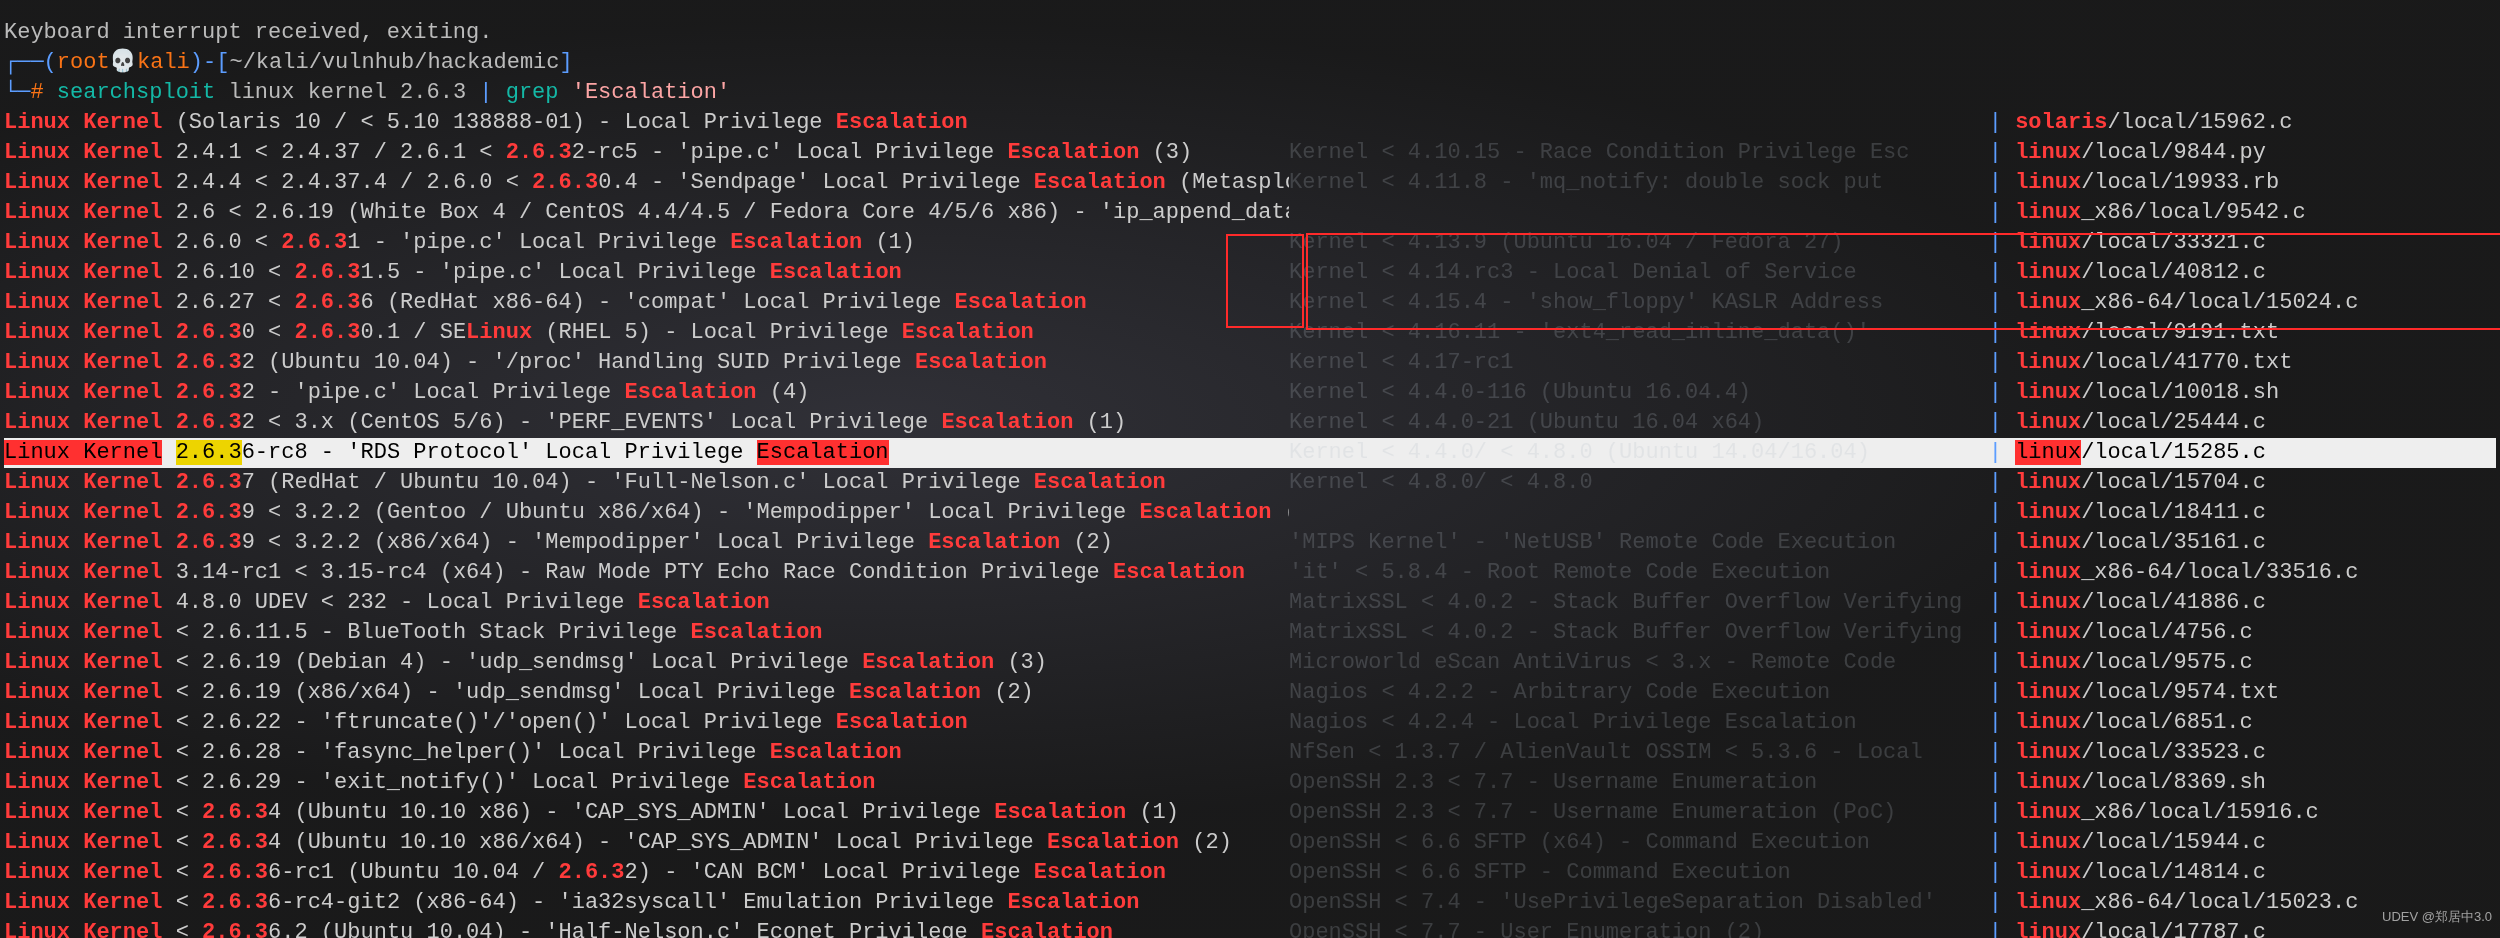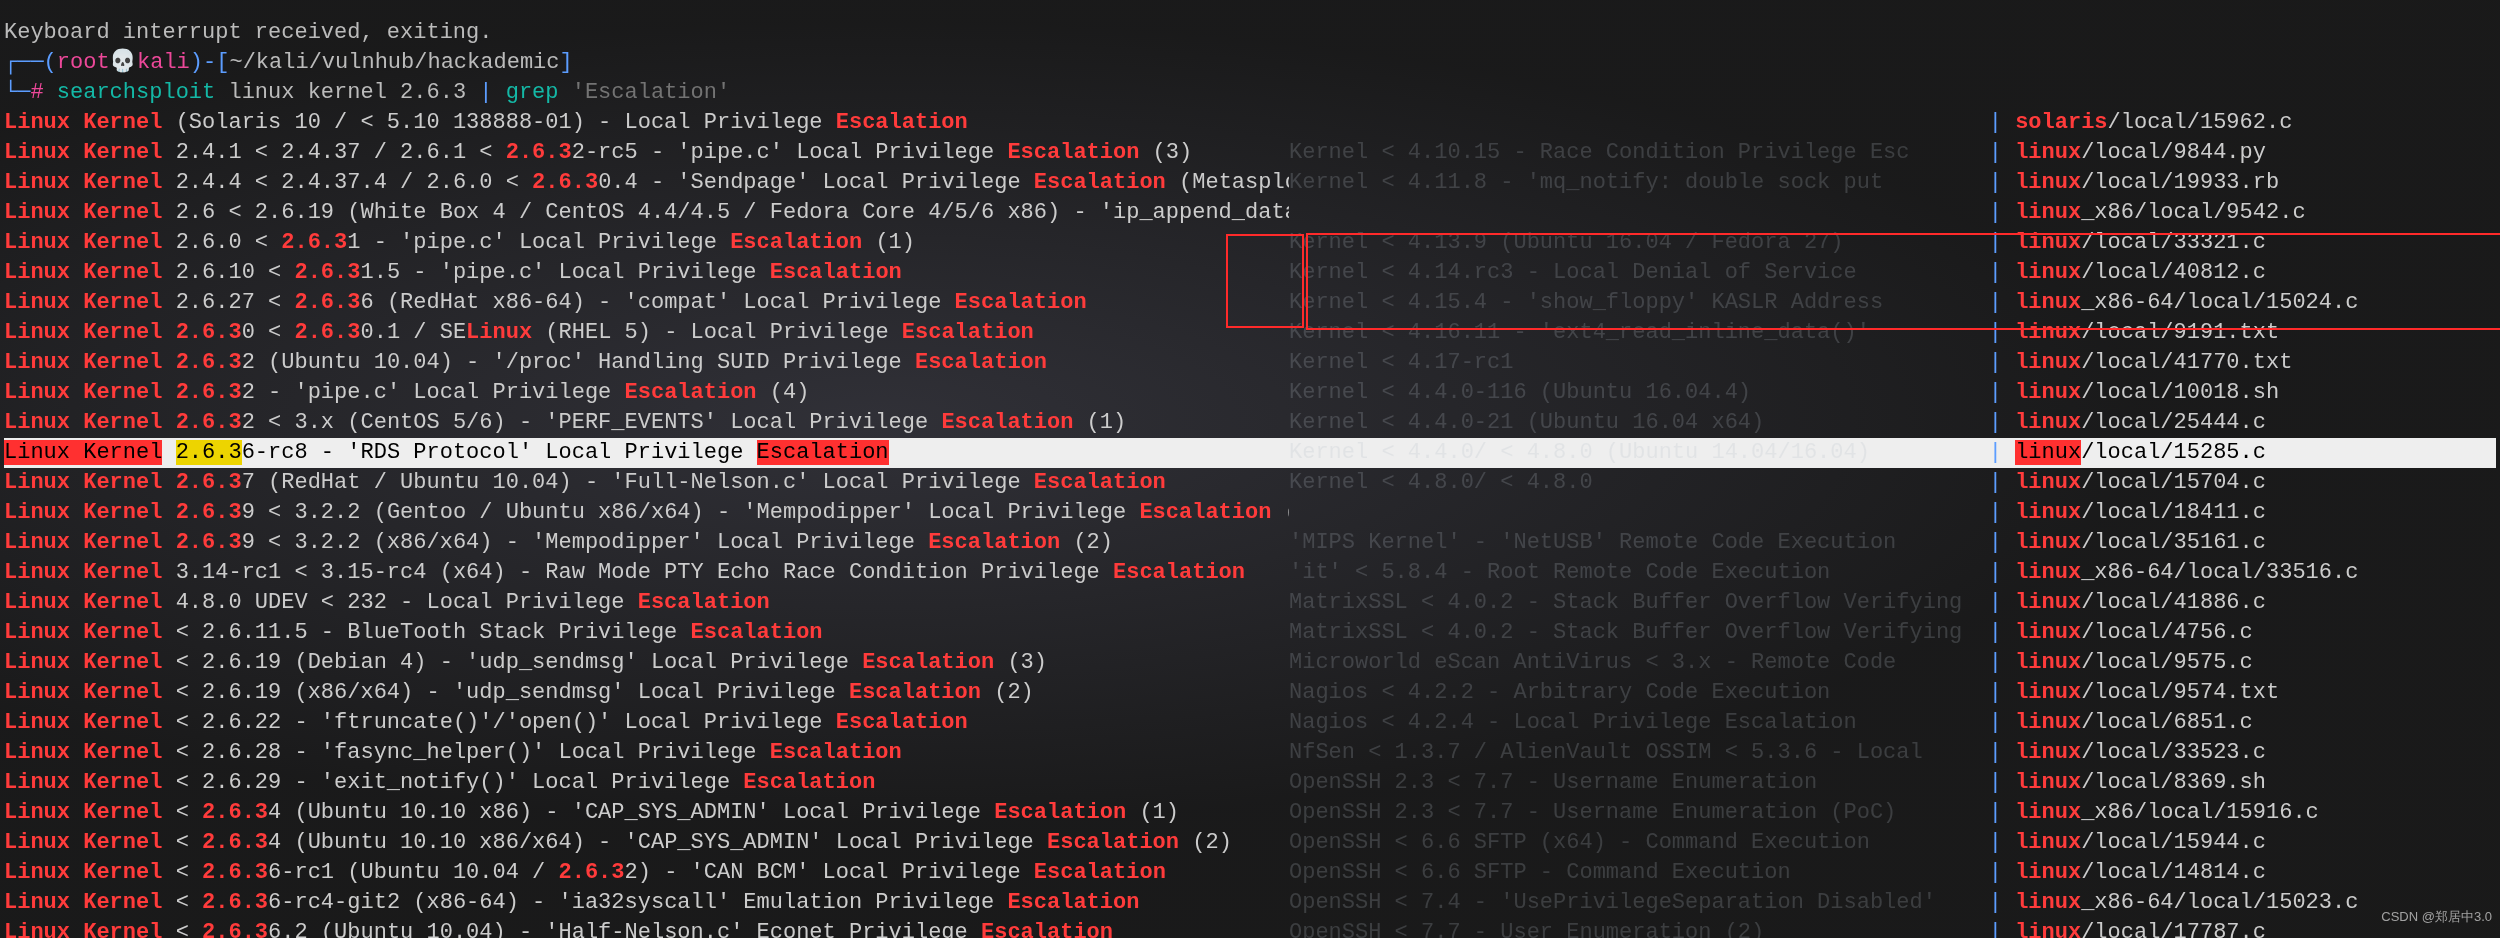--- a/index.html
+++ b/index.html
@@ -4,36 +4,36 @@
 <style>
   html,body{margin:0;padding:0;background:#1a1a1a;width:2500px;height:938px;overflow:hidden}
   body{font-family:"Courier New",monospace;font-size:22px;line-height:30px;color:#ccc;
        background-image:radial-gradient(ellipse at 35% 45%,rgba(90,90,110,.35) 0%,rgba(25,25,28,.2) 55%,rgba(15,15,15,.05) 100%);
        position:relative}
   .term{padding:18px 4px;white-space:pre}
   .row{display:flex;width:2492px}
   .left{width:1285px;overflow:hidden}
   .right{width:1207px;overflow:hidden}
   .redb{color:#ff3b3b;font-weight:bold}
-  .red{color:#ec4899}
+  .red{color:#f97316}
   .green{color:#14b8a6}
-  .yellow{color:#737373}
+  .yellow{color:#fca5a5}
   .blue{color:#5c9dff}
   .grey{color:#bbb}
   .hl-y{background:#edd400;color:#000}
   .hl-r{background:#ff3030;color:#000}
   .selrow{background:#eee;color:#000}
   .selrow .hl-y{background:#edd400;color:#000}
   .selrow .hl-r{background:#ff3030;color:#000}
   .ghost{color:rgba(180,190,200,.22)}
   .watermark{position:absolute;right:8px;bottom:6px;font-family:sans-serif;font-size:13px;
              color:rgba(220,220,220,.7)}
   .annot{position:absolute;border:2px solid #ff2a2a;pointer-events:none}
   #annot1{left:1226px;top:234px;width:74px;height:90px}
   #annot2{left:1306px;top:233px;width:1192px;height:93px}
 </style>
 </head>
 <body>
 
 <div class="term" id="term"><div><span class="grey">Keyboard interrupt received, exiting.</span></div><div></div><div><span class="blue">┌──(</span><span class="red">root💀kali</span><span class="blue">)-[</span><span class="grey">~/kali/vulnhub/hackademic</span><span class="blue">]</span></div><div><span class="blue">└─</span><span class="red"># </span><span class="green">searchsploit</span><span class="grey"> linux kernel 2.6.3 </span><span class="blue">|</span><span class="green"> grep </span><span class="yellow">'Escalation'</span></div><div class="row"><div class="left"><span class="redb">Linux Kernel</span><span> (Solaris 10 / &lt; 5.10 138888-01) - Local Privilege </span><span class="redb">Escalation</span><span></span></div><div class="right"><span class="ghost">                                                    </span><span class="blue"> | </span><span class="redb">solaris</span><span>/local/15962.c</span></div></div><div class="row"><div class="left"><span class="redb">Linux Kernel</span><span> 2.4.1 &lt; 2.4.37 / 2.6.1 &lt; </span><span class="redb">2.6.3</span><span>2-rc5 - 'pipe.c' Local Privilege </span><span class="redb">Escalation</span><span> (3)</span></div><div class="right"><span class="ghost">Kernel &lt; 4.10.15 - Race Condition Privilege Esc     </span><span class="blue"> | </span><span class="redb">linux</span><span>/local/9844.py</span></div></div><div class="row"><div class="left"><span class="redb">Linux Kernel</span><span> 2.4.4 &lt; 2.4.37.4 / 2.6.0 &lt; </span><span class="redb">2.6.3</span><span>0.4 - 'Sendpage' Local Privilege </span><span class="redb">Escalation</span><span> (Metasploit)</span></div><div class="right"><span class="ghost">Kernel &lt; 4.11.8 - 'mq_notify: double sock put       </span><span class="blue"> | </span><span class="redb">linux</span><span>/local/19933.rb</span></div></div><div class="row"><div class="left"><span class="redb">Linux Kernel</span><span> 2.6 &lt; 2.6.19 (White Box 4 / CentOS 4.4/4.5 / Fedora Core 4/5/6 x86) - 'ip_append_data()' Ring0 Privilege </span></div><div class="right"><span class="ghost">                                                    </span><span class="blue"> | </span><span class="redb">linux</span><span>_x86/local/9542.c</span></div></div><div class="row"><div class="left"><span class="redb">Linux Kernel</span><span> 2.6.0 &lt; </span><span class="redb">2.6.3</span><span>1 - 'pipe.c' Local Privilege </span><span class="redb">Escalation</span><span> (1)</span></div><div class="right"><span class="ghost">Kernel &lt; 4.13.9 (Ubuntu 16.04 / Fedora 27)          </span><span class="blue"> | </span><span class="redb">linux</span><span>/local/33321.c</span></div></div><div class="row"><div class="left"><span class="redb">Linux Kernel</span><span> 2.6.10 &lt; </span><span class="redb">2.6.3</span><span>1.5 - 'pipe.c' Local Privilege </span><span class="redb">Escalation</span><span></span></div><div class="right"><span class="ghost">Kernel &lt; 4.14.rc3 - Local Denial of Service         </span><span class="blue"> | </span><span class="redb">linux</span><span>/local/40812.c</span></div></div><div class="row"><div class="left"><span class="redb">Linux Kernel</span><span> 2.6.27 &lt; </span><span class="redb">2.6.3</span><span>6 (RedHat x86-64) - 'compat' Local Privilege </span><span class="redb">Escalation</span><span></span></div><div class="right"><span class="ghost">Kernel &lt; 4.15.4 - 'show_floppy' KASLR Address       </span><span class="blue"> | </span><span class="redb">linux</span><span>_x86-64/local/15024.c</span></div></div><div class="row"><div class="left"><span class="redb">Linux Kernel</span><span> </span><span class="redb">2.6.3</span><span>0 &lt; </span><span class="redb">2.6.3</span><span>0.1 / SE</span><span class="redb">Linux</span><span> (RHEL 5) - Local Privilege </span><span class="redb">Escalation</span><span></span></div><div class="right"><span class="ghost">Kernel &lt; 4.16.11 - 'ext4_read_inline_data()'        </span><span class="blue"> | </span><span class="redb">linux</span><span>/local/9191.txt</span></div></div><div class="row"><div class="left"><span class="redb">Linux Kernel</span><span> </span><span class="redb">2.6.3</span><span>2 (Ubuntu 10.04) - '/proc' Handling SUID Privilege </span><span class="redb">Escalation</span><span></span></div><div class="right"><span class="ghost">Kernel &lt; 4.17-rc1                                   </span><span class="blue"> | </span><span class="redb">linux</span><span>/local/41770.txt</span></div></div><div class="row"><div class="left"><span class="redb">Linux Kernel</span><span> </span><span class="redb">2.6.3</span><span>2 - 'pipe.c' Local Privilege </span><span class="redb">Escalation</span><span> (4)</span></div><div class="right"><span class="ghost">Kernel &lt; 4.4.0-116 (Ubuntu 16.04.4)                 </span><span class="blue"> | </span><span class="redb">linux</span><span>/local/10018.sh</span></div></div><div class="row"><div class="left"><span class="redb">Linux Kernel</span><span> </span><span class="redb">2.6.3</span><span>2 &lt; 3.x (CentOS 5/6) - 'PERF_EVENTS' Local Privilege </span><span class="redb">Escalation</span><span> (1)</span></div><div class="right"><span class="ghost">Kernel &lt; 4.4.0-21 (Ubuntu 16.04 x64)                </span><span class="blue"> | </span><span class="redb">linux</span><span>/local/25444.c</span></div></div><div class="row selrow"><div class="left"><span class="hl-r">Linux Kernel</span><span> </span><span class="hl-y">2.6.3</span><span>6-rc8 - 'RDS Protocol' Local Privilege </span><span class="hl-r">Escalation</span><span></span></div><div class="right"><span class="ghost">Kernel &lt; 4.4.0/ &lt; 4.8.0 (Ubuntu 14.04/16.04)        </span><span class="blue"> | </span><span class="hl-r">linux</span><span>/local/15285.c</span></div></div><div class="row"><div class="left"><span class="redb">Linux Kernel</span><span> </span><span class="redb">2.6.3</span><span>7 (RedHat / Ubuntu 10.04) - 'Full-Nelson.c' Local Privilege </span><span class="redb">Escalation</span><span></span></div><div class="right"><span class="ghost">Kernel &lt; 4.8.0/ &lt; 4.8.0                             </span><span class="blue"> | </span><span class="redb">linux</span><span>/local/15704.c</span></div></div><div class="row"><div class="left"><span class="redb">Linux Kernel</span><span> </span><span class="redb">2.6.3</span><span>9 &lt; 3.2.2 (Gentoo / Ubuntu x86/x64) - 'Mempodipper' Local Privilege </span><span class="redb">Escalation</span><span> (1)</span></div><div class="right"><span class="ghost">                                                    </span><span class="blue"> | </span><span class="redb">linux</span><span>/local/18411.c</span></div></div><div class="row"><div class="left"><span class="redb">Linux Kernel</span><span> </span><span class="redb">2.6.3</span><span>9 &lt; 3.2.2 (x86/x64) - 'Mempodipper' Local Privilege </span><span class="redb">Escalation</span><span> (2)</span></div><div class="right"><span class="ghost">'MIPS Kernel' - 'NetUSB' Remote Code Execution      </span><span class="blue"> | </span><span class="redb">linux</span><span>/local/35161.c</span></div></div><div class="row"><div class="left"><span class="redb">Linux Kernel</span><span> 3.14-rc1 &lt; 3.15-rc4 (x64) - Raw Mode PTY Echo Race Condition Privilege </span><span class="redb">Escalation</span><span></span></div><div class="right"><span class="ghost">'it' &lt; 5.8.4 - Root Remote Code Execution           </span><span class="blue"> | </span><span class="redb">linux</span><span>_x86-64/local/33516.c</span></div></div><div class="row"><div class="left"><span class="redb">Linux Kernel</span><span> 4.8.0 UDEV &lt; 232 - Local Privilege </span><span class="redb">Escalation</span><span></span></div><div class="right"><span class="ghost">MatrixSSL &lt; 4.0.2 - Stack Buffer Overflow Verifying </span><span class="blue"> | </span><span class="redb">linux</span><span>/local/41886.c</span></div></div><div class="row"><div class="left"><span class="redb">Linux Kernel</span><span> &lt; 2.6.11.5 - BlueTooth Stack Privilege </span><span class="redb">Escalation</span><span></span></div><div class="right"><span class="ghost">MatrixSSL &lt; 4.0.2 - Stack Buffer Overflow Verifying </span><span class="blue"> | </span><span class="redb">linux</span><span>/local/4756.c</span></div></div><div class="row"><div class="left"><span class="redb">Linux Kernel</span><span> &lt; 2.6.19 (Debian 4) - 'udp_sendmsg' Local Privilege </span><span class="redb">Escalation</span><span> (3)</span></div><div class="right"><span class="ghost">Microworld eScan AntiVirus &lt; 3.x - Remote Code      </span><span class="blue"> | </span><span class="redb">linux</span><span>/local/9575.c</span></div></div><div class="row"><div class="left"><span class="redb">Linux Kernel</span><span> &lt; 2.6.19 (x86/x64) - 'udp_sendmsg' Local Privilege </span><span class="redb">Escalation</span><span> (2)</span></div><div class="right"><span class="ghost">Nagios &lt; 4.2.2 - Arbitrary Code Execution           </span><span class="blue"> | </span><span class="redb">linux</span><span>/local/9574.txt</span></div></div><div class="row"><div class="left"><span class="redb">Linux Kernel</span><span> &lt; 2.6.22 - 'ftruncate()'/'open()' Local Privilege </span><span class="redb">Escalation</span><span></span></div><div class="right"><span class="ghost">Nagios &lt; 4.2.4 - Local Privilege Escalation         </span><span class="blue"> | </span><span class="redb">linux</span><span>/local/6851.c</span></div></div><div class="row"><div class="left"><span class="redb">Linux Kernel</span><span> &lt; 2.6.28 - 'fasync_helper()' Local Privilege </span><span class="redb">Escalation</span><span></span></div><div class="right"><span class="ghost">NfSen &lt; 1.3.7 / AlienVault OSSIM &lt; 5.3.6 - Local    </span><span class="blue"> | </span><span class="redb">linux</span><span>/local/33523.c</span></div></div><div class="row"><div class="left"><span class="redb">Linux Kernel</span><span> &lt; 2.6.29 - 'exit_notify()' Local Privilege </span><span class="redb">Escalation</span><span></span></div><div class="right"><span class="ghost">OpenSSH 2.3 &lt; 7.7 - Username Enumeration            </span><span class="blue"> | </span><span class="redb">linux</span><span>/local/8369.sh</span></div></div><div class="row"><div class="left"><span class="redb">Linux Kernel</span><span> &lt; </span><span class="redb">2.6.3</span><span>4 (Ubuntu 10.10 x86) - 'CAP_SYS_ADMIN' Local Privilege </span><span class="redb">Escalation</span><span> (1)</span></div><div class="right"><span class="ghost">OpenSSH 2.3 &lt; 7.7 - Username Enumeration (PoC)      </span><span class="blue"> | </span><span class="redb">linux</span><span>_x86/local/15916.c</span></div></div><div class="row"><div class="left"><span class="redb">Linux Kernel</span><span> &lt; </span><span class="redb">2.6.3</span><span>4 (Ubuntu 10.10 x86/x64) - 'CAP_SYS_ADMIN' Local Privilege </span><span class="redb">Escalation</span><span> (2)</span></div><div class="right"><span class="ghost">OpenSSH &lt; 6.6 SFTP (x64) - Command Execution        </span><span class="blue"> | </span><span class="redb">linux</span><span>/local/15944.c</span></div></div><div class="row"><div class="left"><span class="redb">Linux Kernel</span><span> &lt; </span><span class="redb">2.6.3</span><span>6-rc1 (Ubuntu 10.04 / </span><span class="redb">2.6.3</span><span>2) - 'CAN BCM' Local Privilege </span><span class="redb">Escalation</span><span></span></div><div class="right"><span class="ghost">OpenSSH &lt; 6.6 SFTP - Command Execution              </span><span class="blue"> | </span><span class="redb">linux</span><span>/local/14814.c</span></div></div><div class="row"><div class="left"><span class="redb">Linux Kernel</span><span> &lt; </span><span class="redb">2.6.3</span><span>6-rc4-git2 (x86-64) - 'ia32syscall' Emulation Privilege </span><span class="redb">Escalation</span><span></span></div><div class="right"><span class="ghost">OpenSSH &lt; 7.4 - 'UsePrivilegeSeparation Disabled'   </span><span class="blue"> | </span><span class="redb">linux</span><span>_x86-64/local/15023.c</span></div></div><div class="row"><div class="left"><span class="redb">Linux Kernel</span><span> &lt; </span><span class="redb">2.6.3</span><span>6.2 (Ubuntu 10.04) - 'Half-Nelson.c' Econet Privilege </span><span class="redb">Escalation</span><span></span></div><div class="right"><span class="ghost">OpenSSH &lt; 7.7 - User Enumeration (2)                </span><span class="blue"> | </span><span class="redb">linux</span><span>/local/17787.c</span></div></div></div>
 <div class="annot" id="annot1"></div>
 <div class="annot" id="annot2"></div>
-<div class="watermark">CSDN @郑居中3.0</div>
+<div class="watermark">UDEV @郑居中3.0</div>
 
 </body></html>

